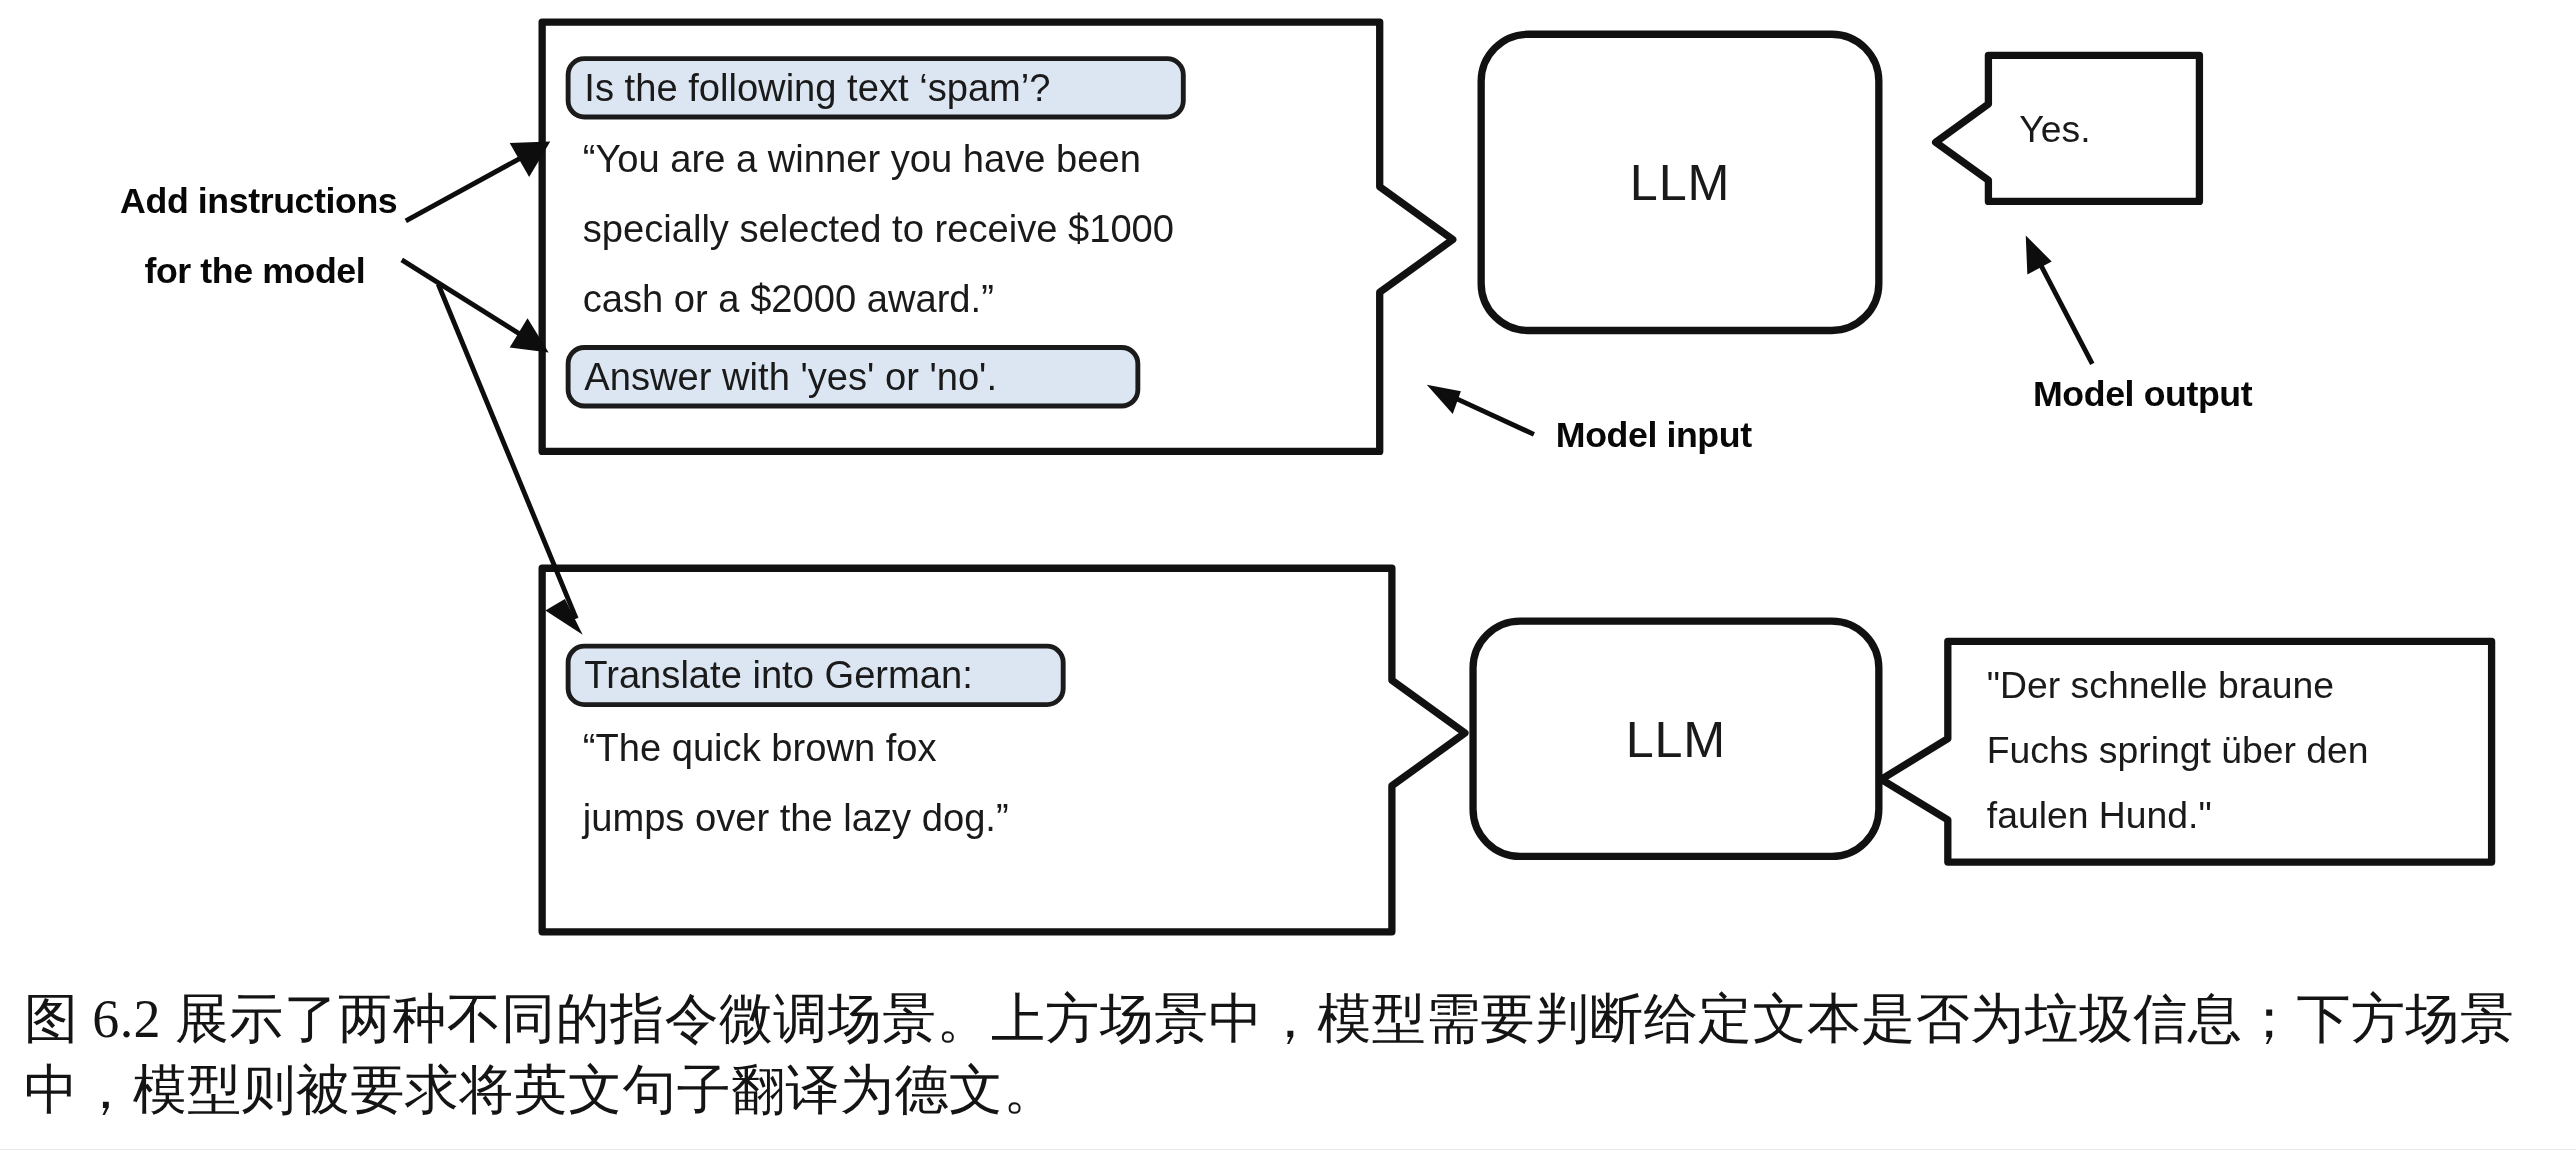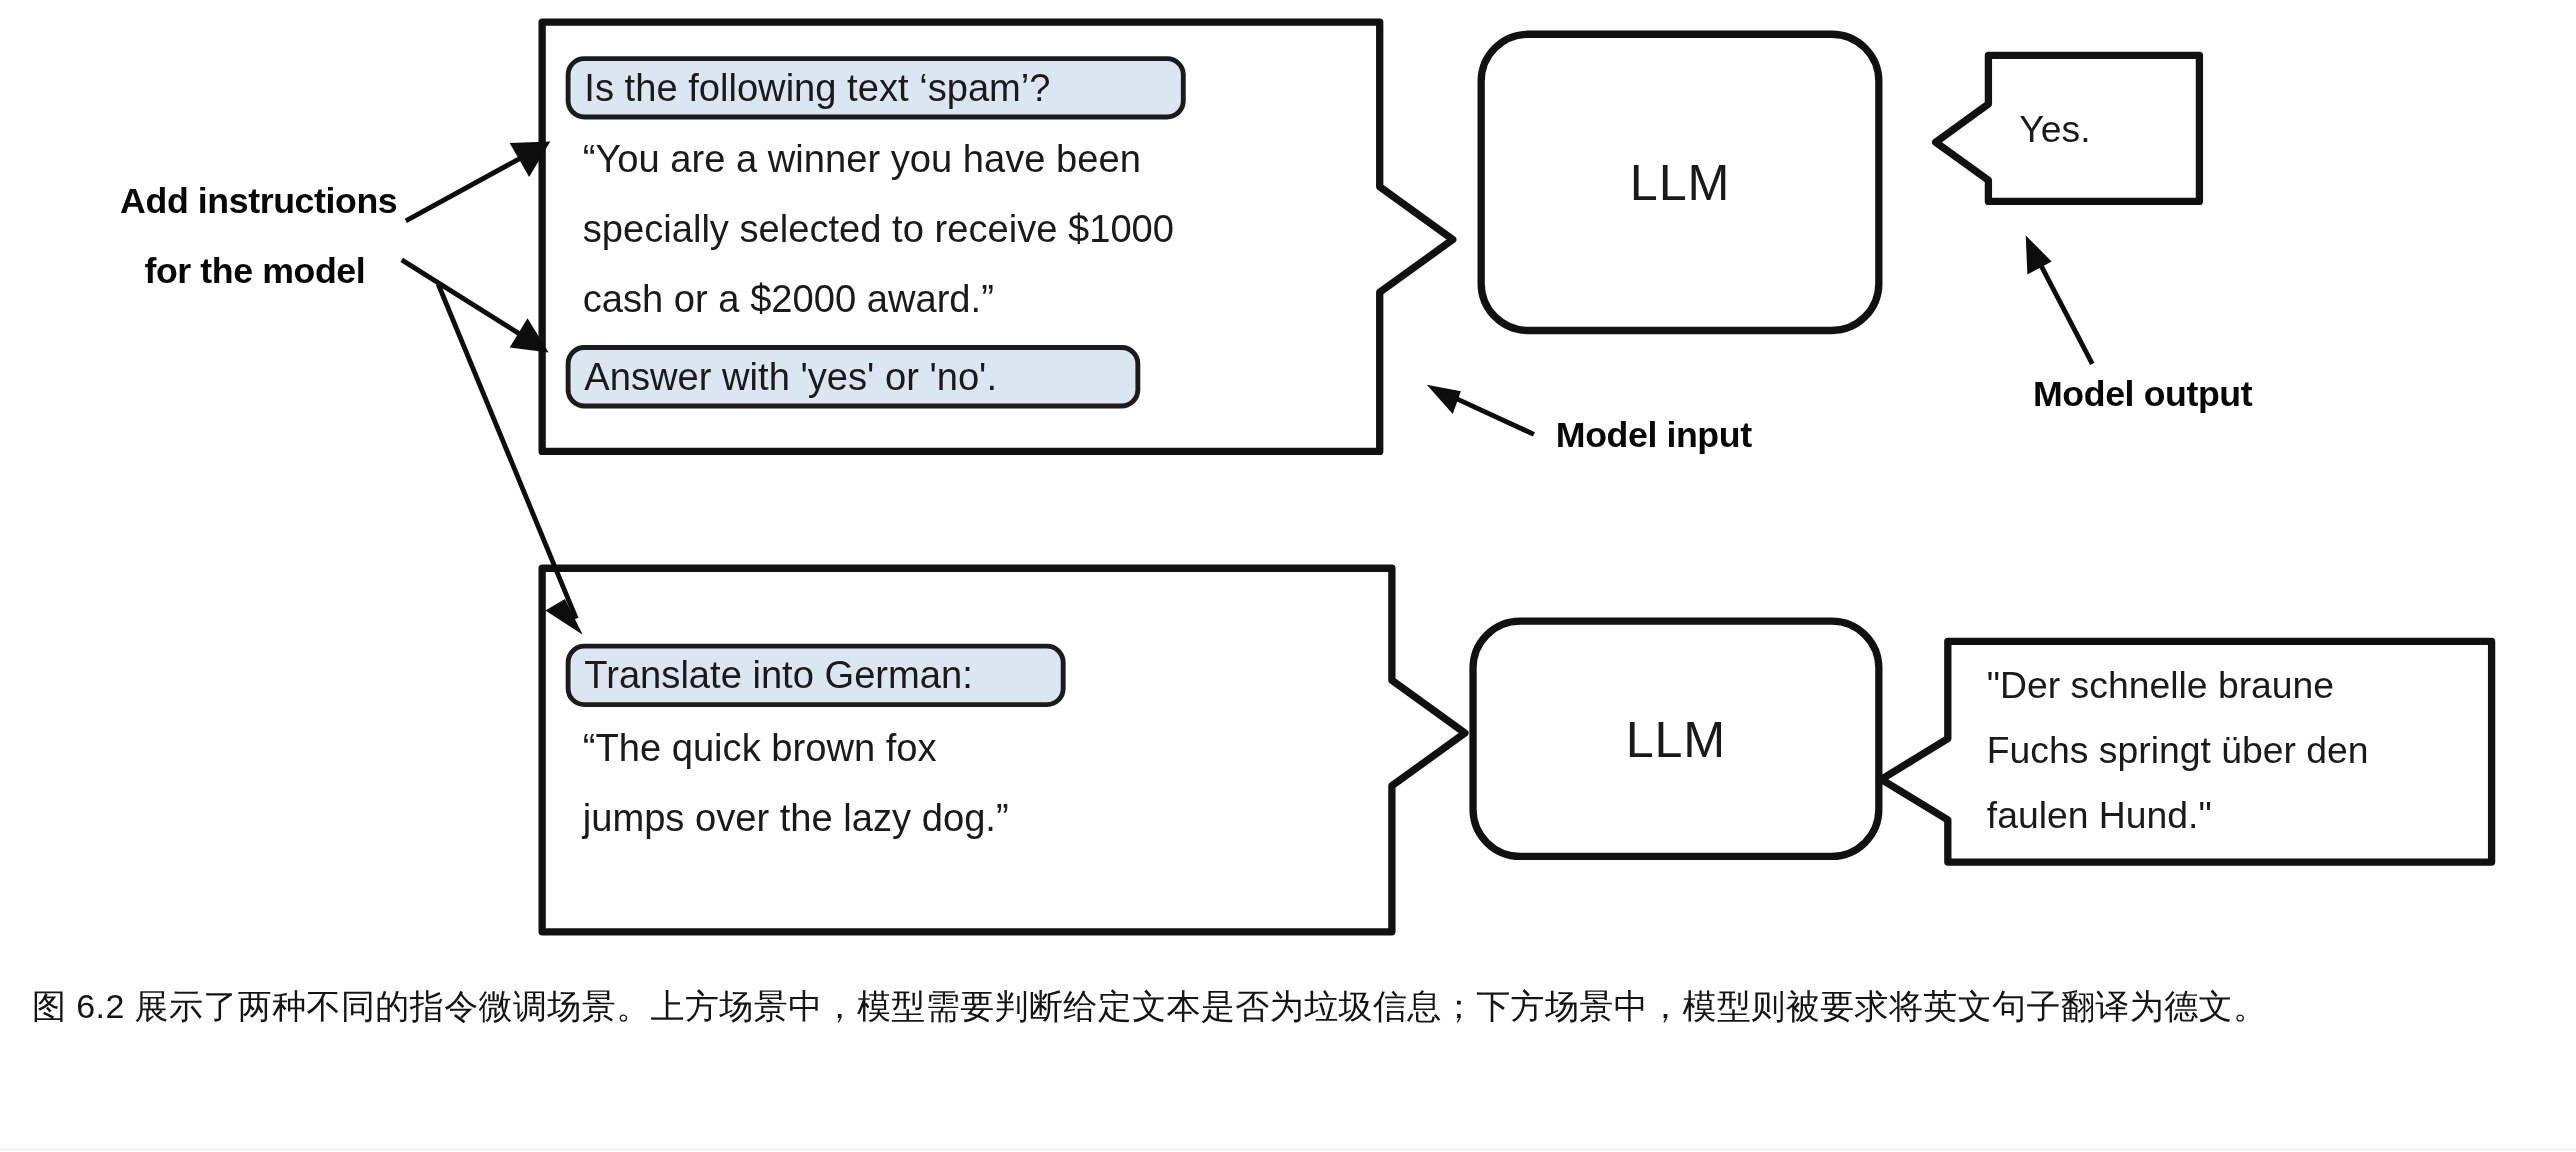--- a/index.html
+++ b/index.html
@@ -69,25 +69,25 @@
   }
   .txt-anno {
     font-family: "Liberation Sans", sans-serif;
     font-size: 44px;
     font-weight: bold;
     fill: #080808;
     letter-spacing: -0.5px;
   }
   #caption {
     position: absolute;
-    left: 32px;
+    left: 24px;
     top: 984px;
     width: 2532px;
-    font-family: Liberation Sans, sans-serif;
-    font-size: 34px;
+    font-family: Liberation Serif, serif;
+    font-size: 54px;
     line-height: 1.32;
     color: #141414;
     letter-spacing: 0.4px;
   }
   #bottom-rule {
     position: absolute;
     left: 0;
     bottom: 2.4px;
     width: 2576px;
     height: 0.8px;

